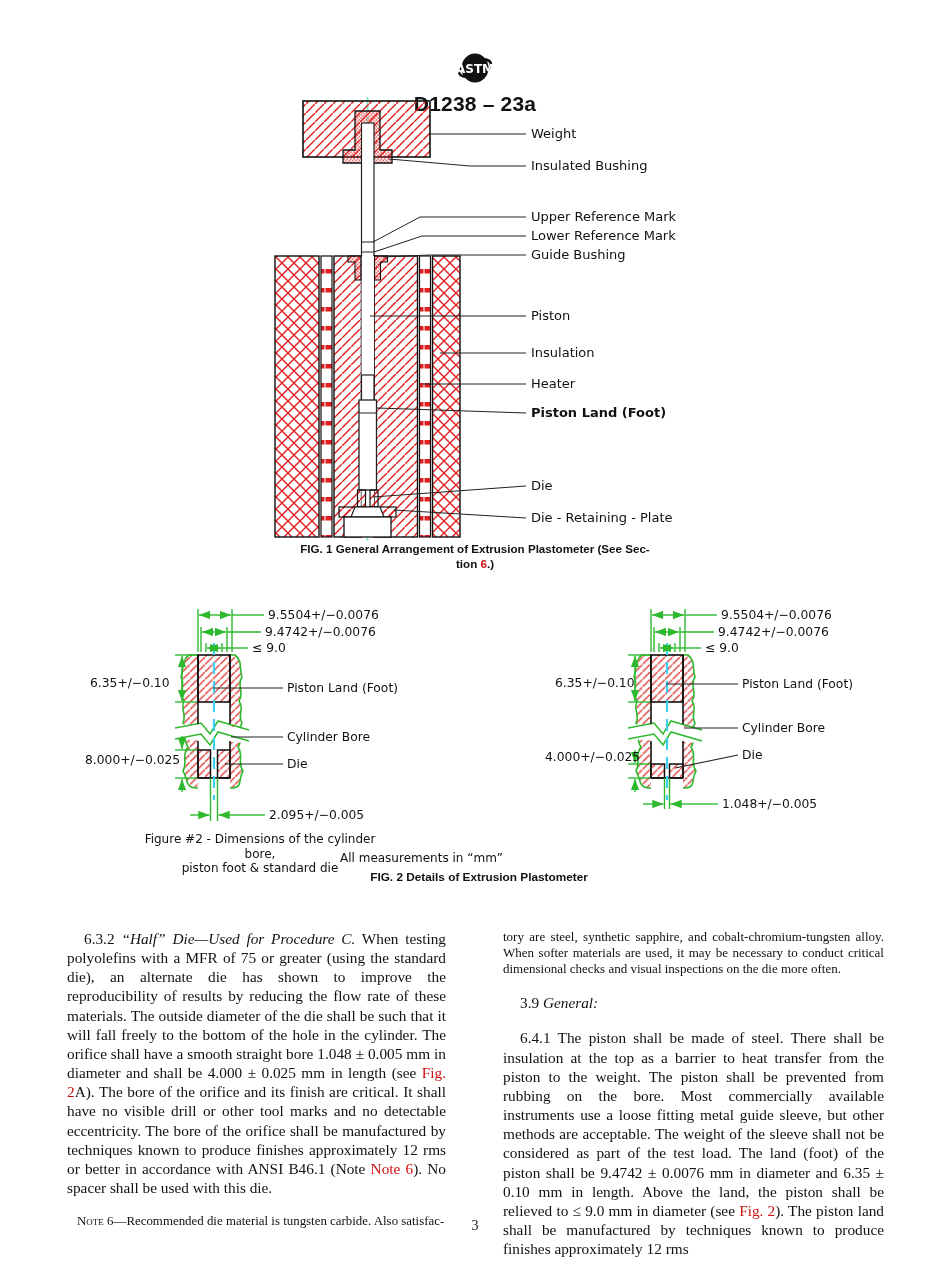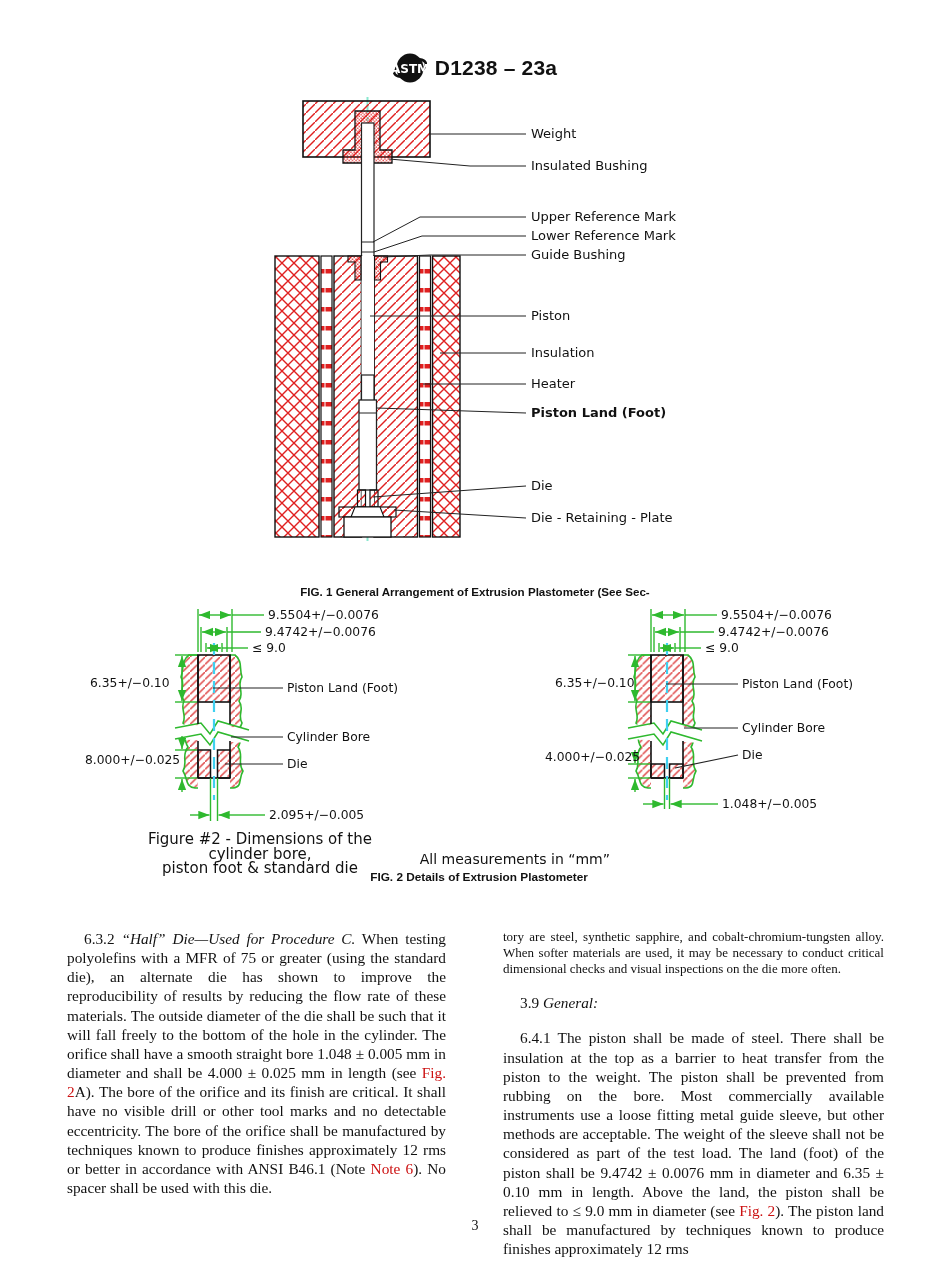--- a/index.html
+++ b/index.html
@@ -2,29 +2,29 @@
 <html><head>
 <meta charset="utf-8">
 <style>
   html,body{margin:0;padding:0;background:#888;}
   .page{position:relative;width:950px;height:1272px;background:#ffffff;overflow:hidden;
         font-family:"Liberation Serif",serif;color:#111;}
   .abs{position:absolute;}
 
   
   .doc-header{top:52px;left:0;width:950px;text-align:center;}
-  .doc-header .inner{display:inline-flex;align-items:center;gap:8px;}
+  .doc-header .inner{display:inline-flex;align-items:center;gap:8px;flex-direction:column;}
   .doc-num{font-family:"Liberation Sans",sans-serif;font-weight:bold;font-size:21px;letter-spacing:.2px;}
 
   
-  .fig1-caption{top:584px;left:0;width:950px;text-align:center;
+  .fig1-caption{top:541px;left:0;width:950px;text-align:center;
     font-family:"Liberation Sans",sans-serif;font-weight:bold;font-size:11.6px;line-height:15px;}
-  .fig2-subcap{font-family:"DejaVu Sans","Liberation Sans",sans-serif;font-size:15px;line-height:14.5px;text-align:center;}
-  .units-note{top:851px;left:340px;width:270px;text-align:right;
-    font-family:"DejaVu Sans","Liberation Sans",sans-serif;font-size:14px;}
+  .fig2-subcap{font-family:"DejaVu Sans","Liberation Sans",sans-serif;font-size:12px;line-height:14.5px;text-align:center;}
+  .units-note{top:851px;left:340px;width:270px;text-align:left;
+    font-family:"DejaVu Sans","Liberation Sans",sans-serif;font-size:12px;}
   .fig2-caption{top:870px;left:4px;width:950px;text-align:center;
     font-family:"Liberation Sans",sans-serif;font-weight:bold;font-size:11.8px;}
 
   .ref{color:#cc1111;text-decoration:none;cursor:pointer;}
 
   
   .col{position:absolute;top:913px;font-size:15.3px;line-height:19.15px;text-align:justify;}
   .col-left{left:51px;width:411px;}
   .col-right{left:487px;width:413px;}
   .col p{margin:16px;}
@@ -145,20 +145,23 @@
       <text x="261" y="262">Insulation</text>
       <text x="261" y="293">Heater</text>
       <text x="261" y="322" font-weight="bold">Piston Land (Foot)</text>
       <text x="261" y="395">Die</text>
       <text x="261" y="427">Die - Retaining - Plate</text>
     </g>
   </svg>
 
   <div class="abs fig1-caption">
     <div><span>FIG. 1 General Arrangement of Extrusion Plastometer (See Sec-</span></div>
+    <div>
+      <span>tion </span><span class="ref">6</span><span>.)</span>
+    </div>
   </div>
 
   <svg class="abs" style="top:597px;left:85px;" width="345" height="235" viewBox="0 0 345 235">
     <defs>
       <pattern id="hatch2" width="7.5" height="7.5" patternUnits="userSpaceOnUse">
         <path d="M-1,8.5 L8.5,-1" stroke="#e05050" stroke-width="1.5" fill="none"></path>
       </pattern>
       <marker id="arrG" markerWidth="9" markerHeight="8" refX="8" refY="3" orient="auto">
         <path d="M0,0 L8,3 L0,6 z" fill="#2eb92e"></path>
       </marker>
@@ -318,20 +321,21 @@
 
   <div class="abs fig2-subcap" style="top:832px;left:130px;width:260px;">
     <div>Figure #2 - Dimensions of the cylinder bore,</div>
     <div>piston foot &amp; standard die</div>
   </div>
   <div class="abs units-note">All measurements in “mm”</div>
   <div class="abs fig2-caption">FIG. 2 Details of Extrusion Plastometer</div>
 
   <div class="col col-left">
     <p class="para"><span>6.3.2 </span><span class="it">“Half” Die—Used for Procedure C.</span><span> When testing polyolefins with a MFR of 75 or greater (using the standard die), an alternate die has shown to improve the reproducibility of results by reducing the flow rate of these materials. The outside diameter of the die shall be such that it will fall freely to the bottom of the hole in the cylinder. The orifice shall have a smooth straight bore 1.048 ± 0.005 mm in diameter and shall be 4.000 ± 0.025 mm in length (see </span><a class="ref">Fig. 2</a><span>A). The bore of the orifice and its finish are critical. It shall have no visible drill or other tool marks and no detectable eccentricity. The bore of the orifice shall be manufactured by techniques known to produce finishes approximately 12 rms or better in accordance with ANSI B46.1 (Note </span><a class="ref">Note 6</a><span>). No spacer shall be used with this die.</span></p>
+    <p class="note"><span class="sc">Note 6</span><span>—Recommended die material is tungsten carbide. Also satisfac-</span></p>
   </div>
 
   <div class="col col-right">
     <p class="note-cont">tory are steel, synthetic sapphire, and cobalt-chromium-tungsten alloy. When softer materials are used, it may be necessary to conduct critical dimensional checks and visual inspections on the die more often.</p>
     <p class="para h64"><span>3.9 </span><span class="it">General:</span></p>
     <p class="para"><span>6.4.1 The piston shall be made of steel. There shall be insulation at the top as a barrier to heat transfer from the piston to the weight. The piston shall be prevented from rubbing on the bore. Most commercially available instruments use a loose fitting metal guide sleeve, but other methods are acceptable. The weight of the sleeve shall not be considered as part of the test load. The land (foot) of the piston shall be 9.4742 ± 0.0076 mm in diameter and 6.35 ± 0.10 mm in length. Above the land, the piston shall be relieved to ≤ 9.0 mm in diameter (see </span><a class="ref">Fig. 2</a><span>). The piston land shall be manufactured by techniques known to produce finishes approximately 12 rms</span></p>
   </div>
 
   <div class="abs footer-page">3</div>
 </div>

